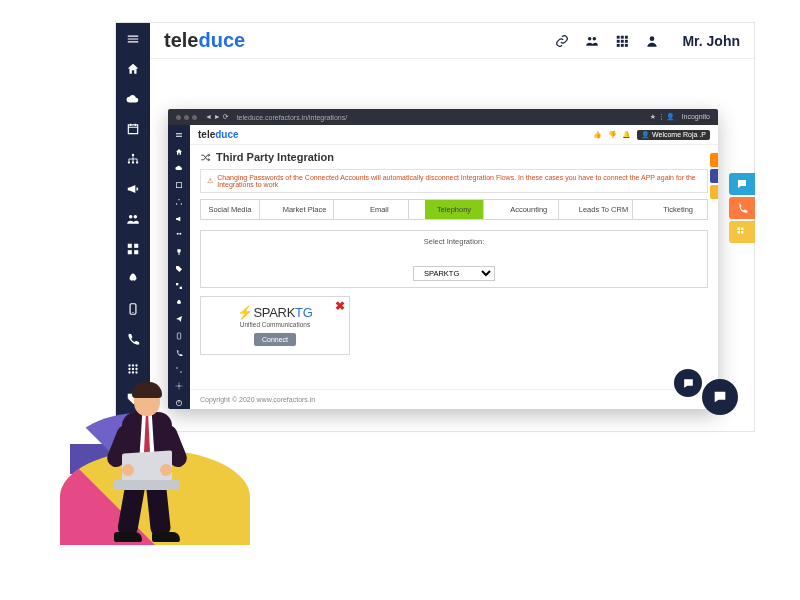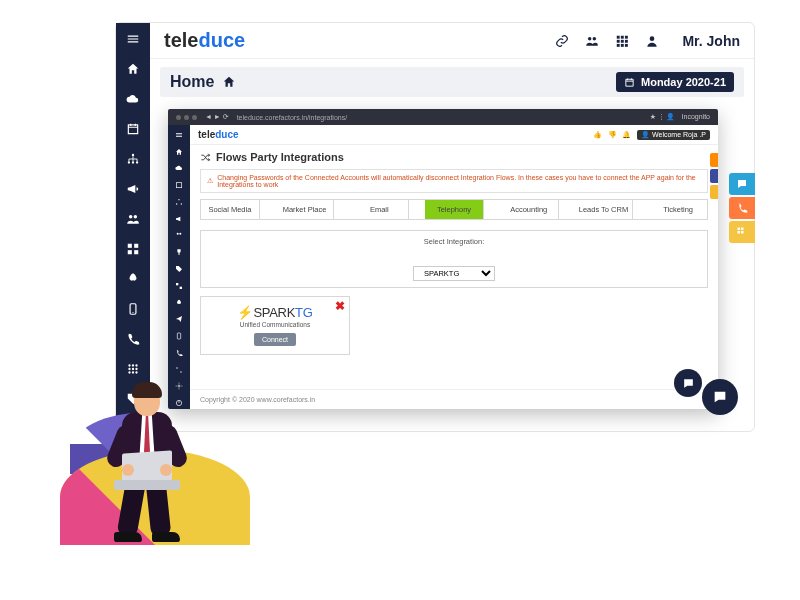--- a/index.html
+++ b/index.html
@@ -1,19 +1,19 @@
 <!DOCTYPE html>
 <html><head>
 <meta charset="utf-8">
 <style>
 * { box-sizing: border-box; margin: 0; padding: 0; }
 body { font-family: -apple-system, Segoe UI, Arial, sans-serif; background: #fff; width: 800px; height: 600px; position: relative; overflow: hidden; }
 
 
-.app-window { position: absolute; left: 115px; top: 22px; width: 640px; height: 410px; background: #fff; border: 1px solid #e5e5e5; border-radius: 6px; }
+.app-window { position: absolute; left: 115px; top: 22px; width: 640px; height: 410px; background: #fff; border: 1px solid #e5e5e5; border-radius: 0; }
 .outer-sidebar { position: absolute; left: 0; top: 0; bottom: 0; width: 34px; background: #1a2340; display: flex; flex-direction: column; align-items: center; padding-top: 6px; gap: 10px; color: #fff; font-size: 12px; }
 .outer-sidebar .sb-ic { width: 100%; height: 20px; display: flex; align-items: center; justify-content: center; cursor: pointer; }
 .outer-sidebar .sb-ic svg { width: 14px; height: 14px; fill: #fff; }
 
 .outer-header { position: absolute; left: 34px; right: 0; top: 0; height: 36px; border-bottom: 1px solid #eee; display: flex; align-items: center; padding: 0 14px; }
 .brand { font-size: 20px; font-weight: 600; color: #2b2b2b; }
 .brand .accent { color: #1f6fe5; }
 .header-right { margin-left: auto; display: flex; align-items: center; gap: 14px; color: #1a2340; }
 .header-right .hic { width: 16px; height: 16px; display: flex; align-items: center; justify-content: center; }
 .header-right .hic svg { width: 14px; height: 14px; fill: #1a2340; }
@@ -241,35 +241,20 @@
       <div class="hic">
           <svg viewBox="0 0 24 24" fill="#1a2340">
             <circle cx="12" cy="8" r="4"></circle>
             <path d="M4 22c0-4 4-7 8-7s8 3 8 7z"></path>
           </svg>
         </div>
       <div class="user-name">Mr. John</div>
     </div>
   </div>
 
-  <div class="breadcrumb-bar">
-    <span class="home-lbl">Home</span>
-    <span class="home-ic">
-        <svg width="14" height="14" viewBox="0 0 24 24" fill="#1a2340">
-          <path d="M12 3l9 8h-3v9h-4v-6H10v6H6v-9H3z"></path>
-        </svg>
-      </span>
-    <div class="date-badge">
-      <svg width="11" height="11" viewBox="0 0 24 24" fill="#fff">
-          <path d="M4 5h16v15H4zM4 9h16" stroke="#fff" stroke-width="2" fill="none"></path>
-          <path d="M8 3v4M16 3v4" stroke="#fff" stroke-width="2"></path>
-        </svg>
-      <span>Monday 2020-21</span>
-    </div>
-  </div>
 
   <div class="nested-panel">
     <div class="np-chrome">
       <div class="dots">
           <div class="dot"></div>
           <div class="dot"></div>
           <div class="dot"></div>
         </div>
       <div class="arrows">◄ ► ⟳</div>
       <div class="url">teleduce.corefactors.in/integrations/</div>
@@ -377,21 +362,21 @@
             <span>👍</span>
             <span>👎</span>
             <span>🔔</span>
             <span class="pill">👤 <span>Welcome Roja .P</span></span>
           </div>
         </div>
         <div class="np-title">
           <svg width="11" height="11" viewBox="0 0 24 24">
               <path d="M3 7h5l8 10h5M3 17h5l8-10h5M18 4l3 3-3 3M18 14l3 3-3 3" fill="none" stroke="#333" stroke-width="2"></path>
             </svg>
-          <span>Flows Party Integrations</span>
+          <span>Third Party Integration</span>
         </div>
         <div class="warn-bar">
           <span>⚠</span>
           <span>Changing Passwords of the Connected Accounts will automatically disconnect Integration Flows. In these cases you have to connect the APP again for the Integrations to work</span>
         </div>
         <div class="tabs-row">
           <div class="tcell">Social Media</div>
           <div class="tcell">Market Place</div>
           <div class="tcell">Email</div>
           <div class="tcell active">Telephony</div>

